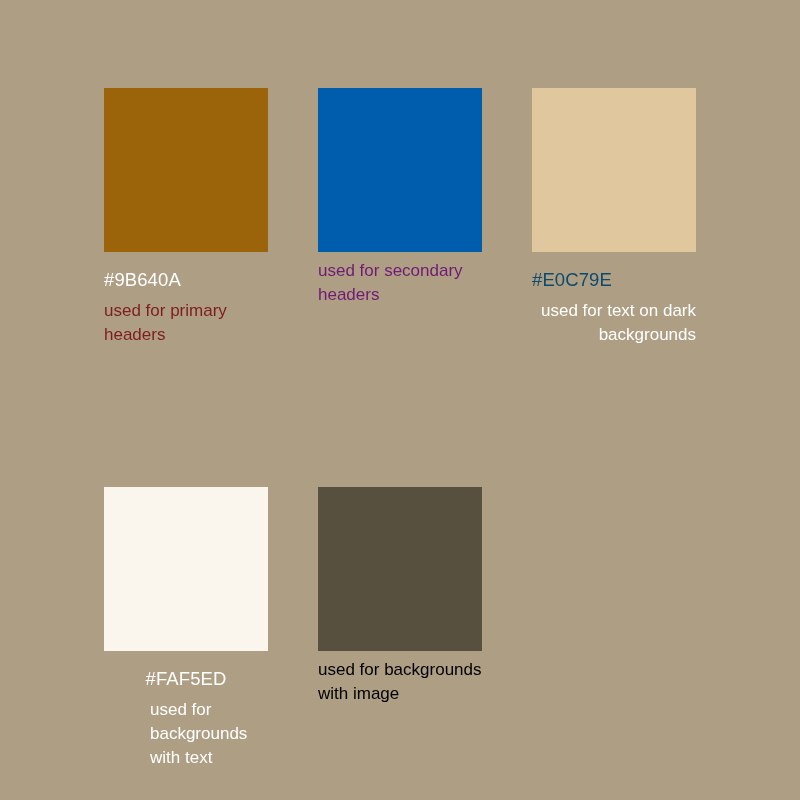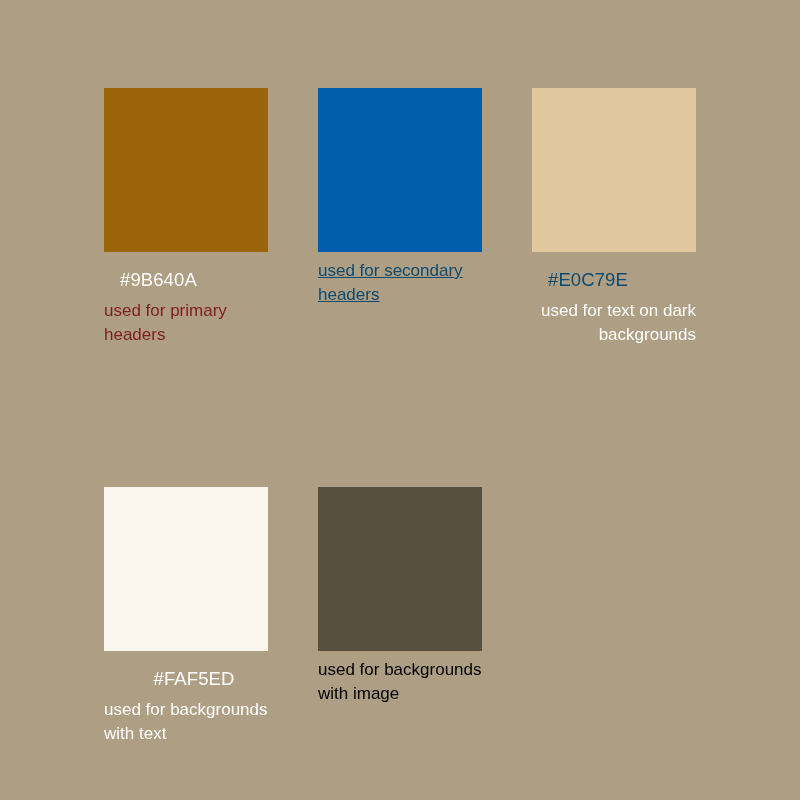--- a/index.html
+++ b/index.html
@@ -41,21 +41,20 @@
     height: 164px;
     display: block;
   }
   .swatch-hex {
     margin-top: 16px;
     font-size: 18.5px;
     line-height: 24px;
     color: #FFFFFF;
     letter-spacing: 0.1px;
     white-space: nowrap;
-    margin-left: 16px;
   }
   .swatch-usage {
     margin-top: 7px;
     font-size: 17px;
     line-height: 24px;
     color: #FFFFFF;
     max-width: 164px;
   }
 </style>
 </head>
@@ -65,33 +64,33 @@
   <div class="swatch-grid">
 
     <div class="swatch-card">
       <span class="swatch-chip" style="background-color: rgb(155, 100, 10);"></span>
       <div class="swatch-hex" style="color: rgb(255, 255, 255);">#9B640A</div>
       <div class="swatch-usage" style="color: #7f1d1d;">used for primary headers</div>
     </div>
 
     <div class="swatch-card">
       <span class="swatch-chip" style="background-color: rgb(0, 93, 173);"></span>
-      <div class="swatch-usage" style="color: #0c4a6e; text-decoration: underline;">used for secondary headers</div>
+      <div class="swatch-usage" style="color: #701a75;">used for secondary headers</div>
     </div>
 
     <div class="swatch-card">
       <span class="swatch-chip" style="background-color: rgb(224, 199, 158);"></span>
       <div class="swatch-hex" style="color: #0c4a6e;">#E0C79E</div>
       <div class="swatch-usage" style="color: rgb(255, 255, 255); text-align: right;">used for text on dark backgrounds</div>
     </div>
 
     <div class="swatch-card" style="margin-top:124px">
       <span class="swatch-chip" style="background-color: rgb(250, 245, 237);"></span>
       <div class="swatch-hex" style="color: rgb(255, 255, 255); text-align: center;">#FAF5ED</div>
-      <div class="swatch-usage" style="color: rgb(255, 255, 255);">used for backgrounds with text</div>
+      <div class="swatch-usage" style="color: rgb(255, 255, 255); margin-left: 46px;">used for backgrounds with text</div>
     </div>
 
     <div class="swatch-card" style="margin-top:124px">
       <span class="swatch-chip" style="background-color: rgb(87, 80, 63);"></span>
       <div class="swatch-usage" style="color: #000000;">used for backgrounds with image</div>
     </div>
 
     <div class="swatch-card is-empty"></div>
 
   </div>

